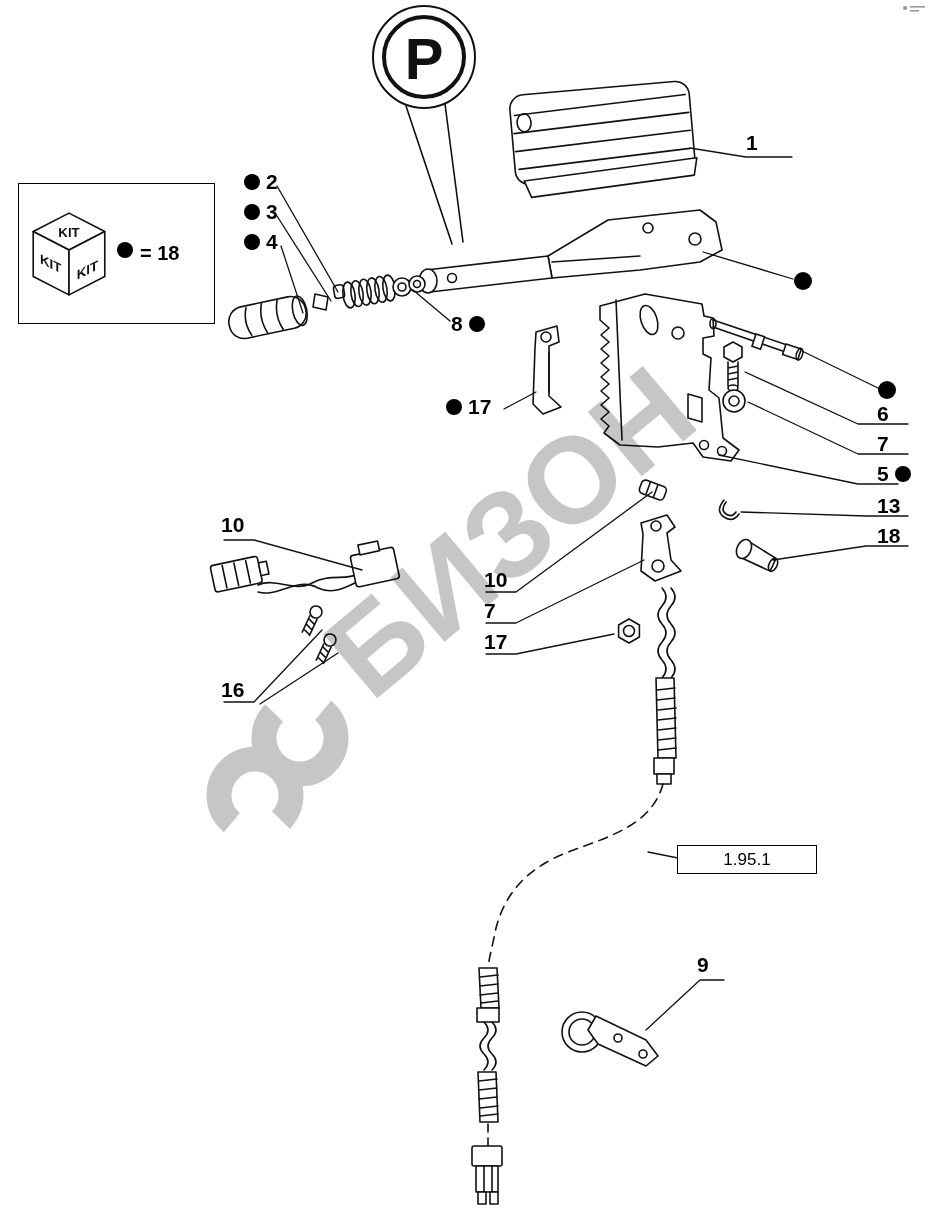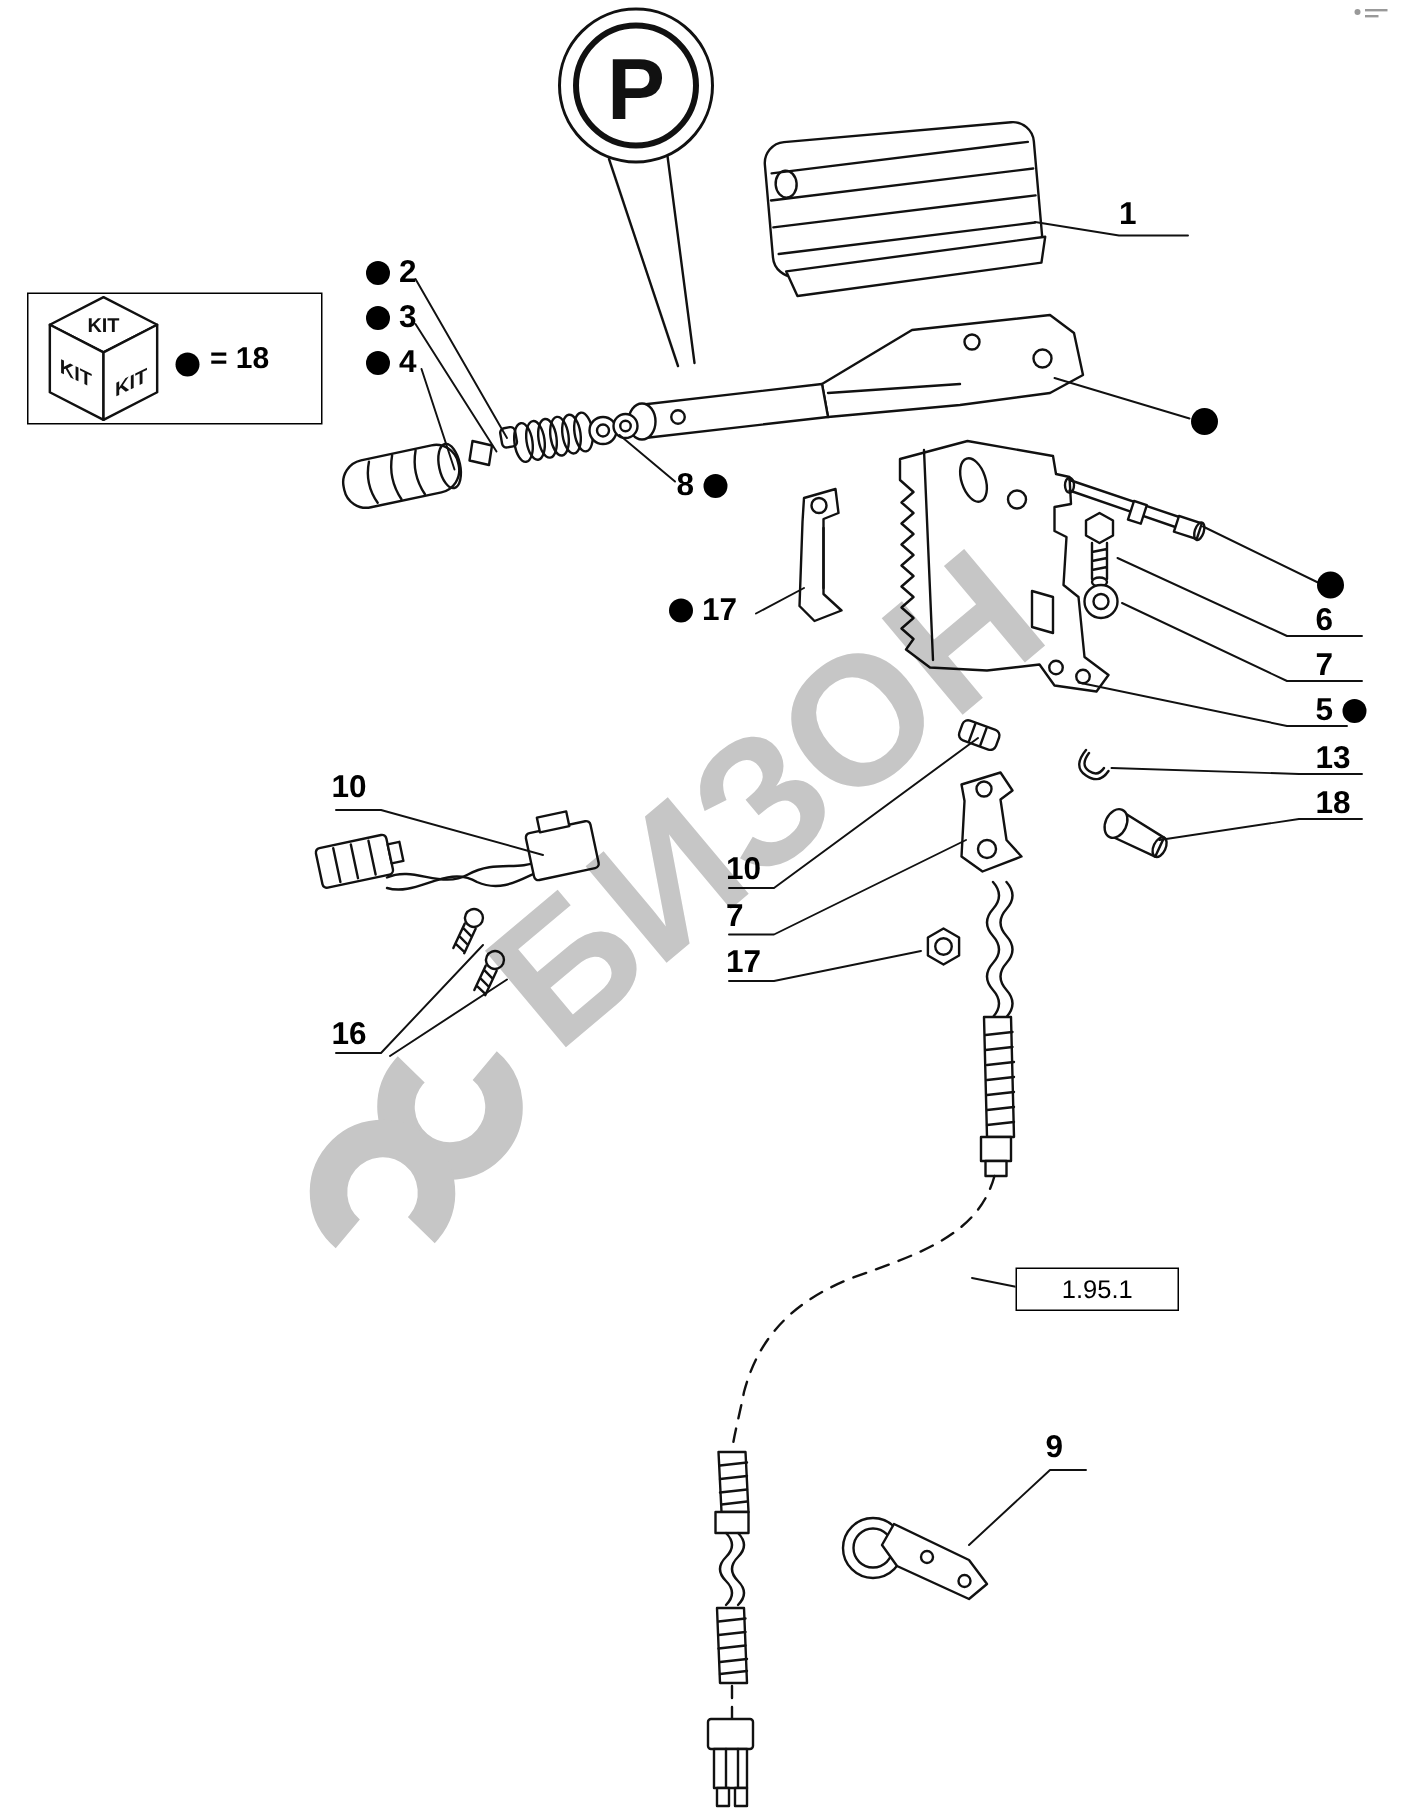--- a/index.html
+++ b/index.html
@@ -9,24 +9,24 @@
   .art{position:absolute;left:0;top:0;z-index:1}
   .wm-layer{position:absolute;left:0;top:0;width:940px;height:1213px;z-index:2;
             mix-blend-mode:multiply;pointer-events:none}
   .wm-text{position:absolute;left:225px;top:462px;width:570px;text-align:center;
            font-size:122px;font-weight:bold;color:#c6c6c6;transform:rotate(-40deg);
            font-family:"Liberation Sans",sans-serif;white-space:nowrap}
   .callout{position:absolute;z-index:3;display:flex;align-items:center;gap:6px;
            font-size:21px;font-weight:bold;line-height:1.1}
   .dot{width:16px;height:16px;border-radius:50%;background:#000;display:inline-block;flex:0 0 auto}
   .free-dot{position:absolute;z-index:3;width:18px;height:18px;border-radius:50%;background:#000}
-  .kit-box{position:absolute;left:18px;top:195px;width:197px;height:88px;
+  .kit-box{position:absolute;left:18px;top:183px;width:197px;height:141px;
            border:1.7px solid #000;z-index:3;display:flex;align-items:center;padding:4px;background:transparent}
-  .kit-eq{display:flex;align-items:flex-end;gap:7px;font-size:20px;font-weight:bold;margin-left:2px}
-  .ref-box{position:absolute;left:677px;top:845px;width:109px;height:29px;border:1.6px solid #000;
+  .kit-eq{display:flex;align-items:flex-start;gap:7px;font-size:20px;font-weight:bold;margin-left:2px}
+  .ref-box{position:absolute;left:677px;top:845px;width:140px;height:29px;border:1.6px solid #000;
            z-index:3;display:flex;align-items:center;justify-content:center;font-size:17px;background:#fff}
 </style>
 </head>
 <body>
 
 <svg class="art" width="940" height="1213" viewBox="0 0 940 1213">
   <g fill="none" stroke="#111" stroke-width="1.6" stroke-linejoin="round" stroke-linecap="round">
 
     <g>
       <circle cx="424" cy="57" r="51" stroke-width="2"></circle>

